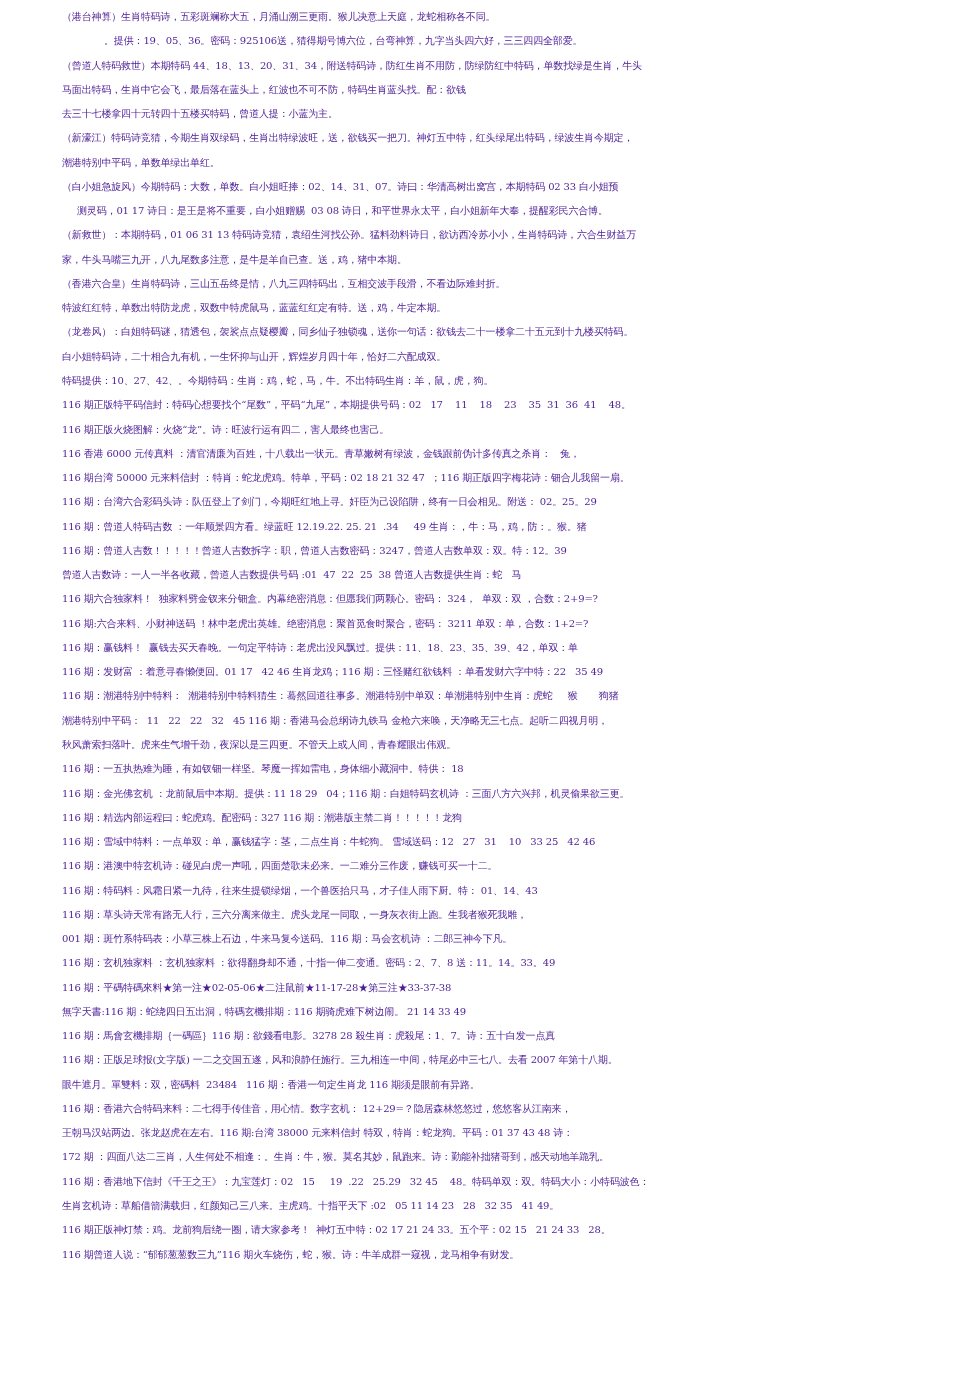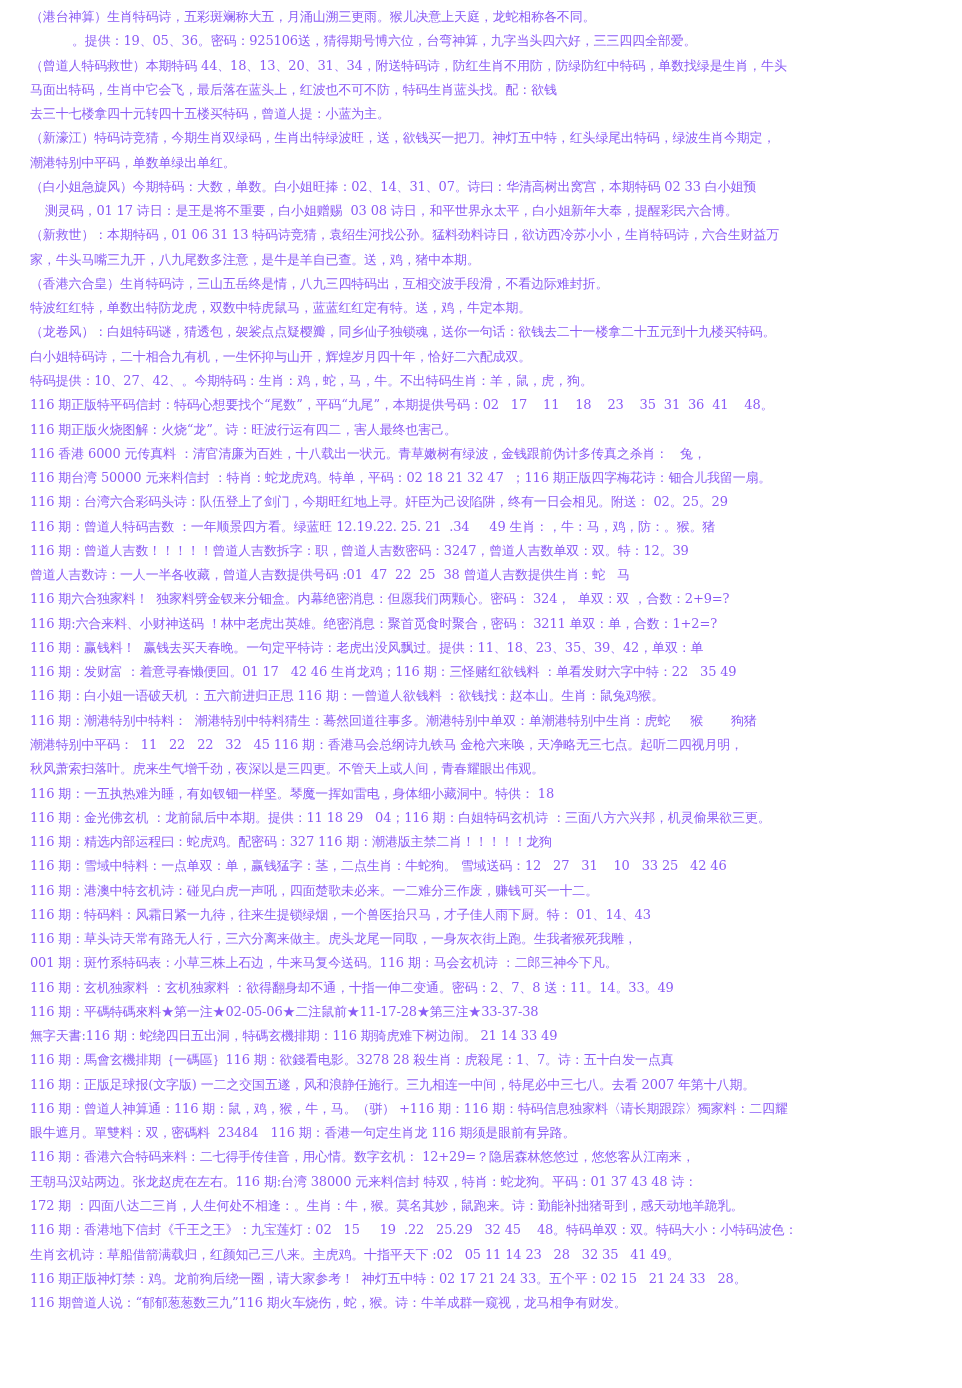--- a/index.html
+++ b/index.html
@@ -24,25 +24,26 @@
   .lines {
     position: absolute;
     left: 30px;
     top: 5px;
     width: 920px;
   }
   .line {
     height: 24.28px;
     line-height: 24.28px;
     font-family: "DejaVu Serif", "Liberation Serif", serif;
-    font-size: 13px;
-    color: #8b5cf6;
+    font-size: 10px;
+    color: #4c1d95;
     white-space: pre;
     overflow: visible;
     letter-spacing: -0.15px;
+    margin-left: 32px;
   }
   .line.indent-1 { padding-left: 15px; }
   .line.indent-2 { padding-left: 42px; }
 </style>
 </head>
 <body>
 
 <div class="page">
   <div class="lines" id="lines">
     <div class="line">（港台神算）生肖特码诗，五彩斑斓称大五，月涌山溯三更雨。猴儿决意上天庭，龙蛇相称各不同。</div>
@@ -66,38 +67,36 @@
     <div class="line">116 香港 6000 元传真料 ：清官清廉为百姓，十八载出一状元。青草嫩树有绿波，金钱跟前伪计多传真之杀肖：   兔，</div>
     <div class="line">116 期台湾 50000 元来料信封 ：特肖：蛇龙虎鸡。特单，平码：02 18 21 32 47  ；116 期正版四字梅花诗：钿合儿我留一扇。</div>
     <div class="line">116 期：台湾六合彩码头诗：队伍登上了剑门，今期旺红地上寻。奸臣为己设陷阱，终有一日会相见。附送： 02。25。29</div>
     <div class="line">116 期：曾道人特码吉数 ：一年顺景四方看。绿蓝旺 12.19.22. 25. 21  .34     49 生肖：，牛：马，鸡，防：。猴。猪</div>
     <div class="line">116 期：曾道人吉数！！！！！曾道人吉数拆字：职，曾道人吉数密码：3247，曾道人吉数单双：双。特：12。39</div>
     <div class="line">曾道人吉数诗：一人一半各收藏，曾道人吉数提供号码 :01  47  22  25  38 曾道人吉数提供生肖：蛇   马</div>
     <div class="line">116 期六合独家料！  独家料劈金钗来分钿盒。内幕绝密消息：但愿我们两颗心。密码： 324，  单双：双 ，合数：2+9=?</div>
     <div class="line">116 期:六合来料、小财神送码 ！林中老虎出英雄。绝密消息：聚首觅食时聚合，密码： 3211 单双：单，合数：1+2=?</div>
     <div class="line">116 期：赢钱料！  赢钱去买天春晚。一句定平特诗：老虎出没风飘过。提供：11、18、23、35、39、42，单双：单</div>
     <div class="line">116 期：发财富 ：着意寻春懒便回。01 17   42 46 生肖龙鸡；116 期：三怪赌红欲钱料 ：单看发财六字中特：22   35 49</div>
-    <div class="line">116 期：白小姐一语破天机 ：五六前进归正思 116 期：一曾道人欲钱料 ：欲钱找：赵本山。生肖：鼠兔鸡猴。</div>
     <div class="line">116 期：潮港特别中特料：  潮港特别中特料猜生：蓦然回道往事多。潮港特别中单双：单潮港特别中生肖：虎蛇     猴       狗猪</div>
     <div class="line">潮港特别中平码：  11   22   22   32   45 116 期：香港马会总纲诗九铁马 金枪六来唤，天净略无三七点。起听二四视月明，</div>
     <div class="line">秋风萧索扫落叶。虎来生气增千劲，夜深以是三四更。不管天上或人间，青春耀眼出伟观。</div>
     <div class="line">116 期：一五执热难为睡，有如钗钿一样坚。琴魔一挥如雷电，身体细小藏洞中。特供： 18</div>
     <div class="line">116 期：金光佛玄机 ：龙前鼠后中本期。提供：11 18 29   04；116 期：白姐特码玄机诗 ：三面八方六兴邦，机灵偷果欲三更。</div>
     <div class="line">116 期：精选内部运程曰：蛇虎鸡。配密码：327 116 期：潮港版主禁二肖！！！！！龙狗</div>
     <div class="line">116 期：雪域中特料：一点单双：单，赢钱猛字：茎，二点生肖：牛蛇狗。 雪域送码：12   27   31    10   33 25   42 46</div>
     <div class="line">116 期：港澳中特玄机诗：碰见白虎一声吼，四面楚歌未必来。一二难分三作废，赚钱可买一十二。</div>
     <div class="line">116 期：特码料：风霜日紧一九待，往来生提锁绿烟，一个兽医抬只马，才子佳人雨下厨。特： 01、14、43</div>
     <div class="line">116 期：草头诗天常有路无人行，三六分离来做主。虎头龙尾一同取，一身灰衣街上跑。生我者猴死我雕，</div>
     <div class="line">001 期：斑竹系特码表：小草三株上石边，牛来马复今送码。116 期：马会玄机诗 ：二郎三神今下凡。</div>
     <div class="line">116 期：玄机独家料 ：玄机独家料 ：欲得翻身却不通，十指一伸二变通。密码：2、7、8 送：11。14。33。49</div>
     <div class="line">116 期：平碼特碼來料★第一注★02-05-06★二注鼠前★11-17-28★第三注★33-37-38</div>
     <div class="line">無字天書:116 期：蛇绕四日五出洞，特碼玄機排期：116 期骑虎难下树边闹。 21 14 33 49</div>
     <div class="line">116 期：馬會玄機排期｛一碼區｝116 期：欲錢看电影。3278 28 殺生肖：虎殺尾：1、7。诗：五十白发一点真</div>
     <div class="line">116 期：正版足球报(文字版) 一二之交国五遂，风和浪静任施行。三九相连一中间，特尾必中三七八。去看 2007 年第十八期。</div>
-    <div class="line">116 期：曾道人神算通：116 期：鼠，鸡，猴，牛，马。（骈） +116 期：116 期：特码信息独家料〈请长期跟踪〉獨家料：二四耀</div>
     <div class="line">眼牛遮月。單雙料：双，密碼料  23484   116 期：香港一句定生肖龙 116 期须是眼前有异路。</div>
     <div class="line">116 期：香港六合特码来料：二七得手传佳音，用心情。数字玄机： 12+29=？隐居森林悠悠过，悠悠客从江南来，</div>
     <div class="line">王朝马汉站两边。张龙赵虎在左右。116 期:台湾 38000 元来料信封 特双，特肖：蛇龙狗。平码：01 37 43 48 诗：</div>
     <div class="line">172 期 ：四面八达二三肖，人生何处不相逢：。生肖：牛，猴。莫名其妙，鼠跑来。诗：勤能补拙猪哥到，感天动地羊跪乳。</div>
     <div class="line">116 期：香港地下信封《千王之王》：九宝莲灯：02   15     19  .22   25.29   32 45    48。特码单双：双。特码大小：小特码波色：</div>
     <div class="line">生肖玄机诗：草船借箭满载归，红颜知己三八来。主虎鸡。十指平天下 :02   05 11 14 23   28   32 35   41 49。</div>
     <div class="line">116 期正版神灯禁：鸡。龙前狗后绕一圈，请大家参考！  神灯五中特：02 17 21 24 33。五个平：02 15   21 24 33   28。</div>
     <div class="line">116 期曾道人说：“郁郁葱葱数三九”116 期火车烧伤，蛇，猴。诗：牛羊成群一窥视，龙马相争有财发。</div>
   </div>
 </div>

